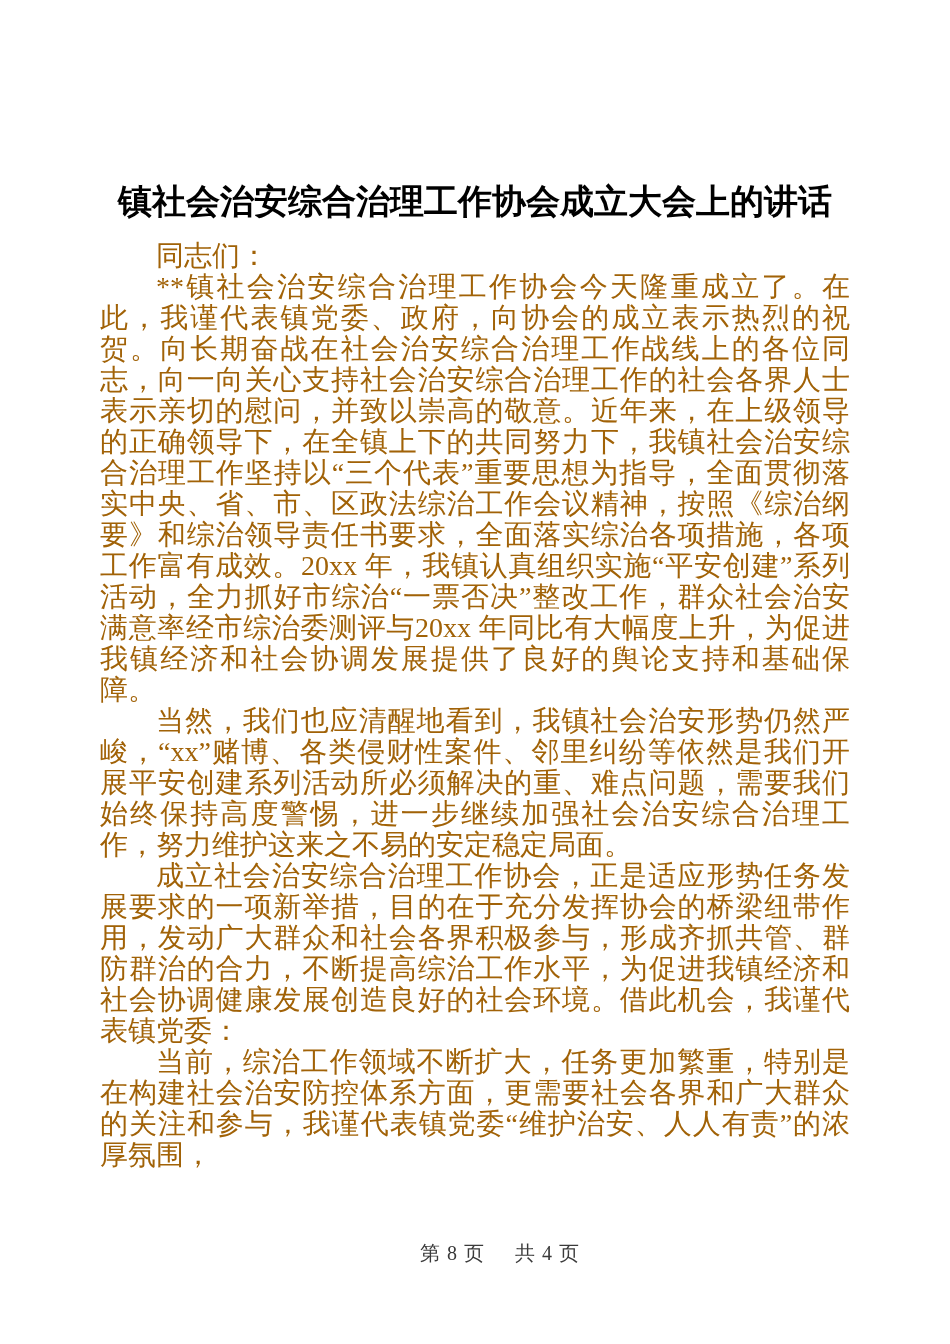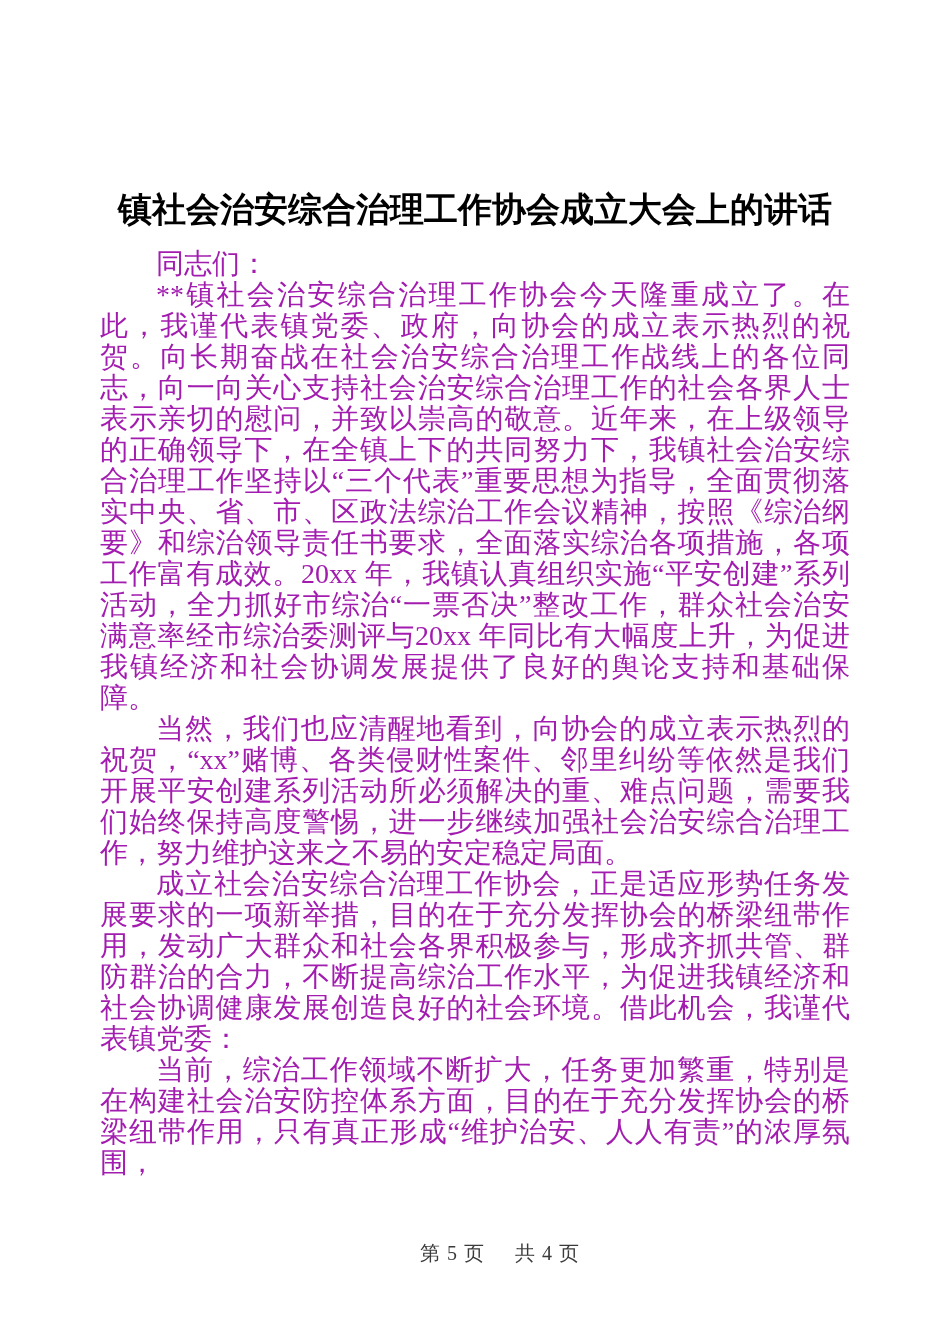--- a/index.html
+++ b/index.html
@@ -10,38 +10,38 @@
   .page {
     position: relative;
     width: 950px;
     height: 1344px;
     background: #ffffff;
     overflow: hidden;
     font-family: "Liberation Serif", "DejaVu Serif", serif;
     color: #000000;
   }
   .doc-title {
-    margin: 8px 100px;
+    margin: 0 100px;
     padding-top: 172px;
     font-size: 34px;
     font-weight: bold;
     line-height: 60px;
     text-align: center;
     letter-spacing: 0px;
     color: #000000;
   }
   .doc-body {
     margin: 8px 100px 0 100px;
     width: 750px;
     font-size: 28px;
     line-height: 31px;
     text-align: justify;
     text-justify: inter-ideograph;
     word-break: break-all;
-    color: #a21caf;
+    color: #a16207;
   }
   .doc-body p {
     margin: 0;
     padding: 0;
     text-indent: 2em;
   }
   .footer {
     position: absolute;
     top: 1240px;
     left: 50px;
@@ -58,23 +58,23 @@
 </head>
 <body>
 
 <div class="page">
 
   <h1 class="doc-title">镇社会治安综合治理工作协会成立大会上的讲话</h1>
 
   <div class="doc-body">
     <p>同志们：</p>
     <p>**镇社会治安综合治理工作协会今天隆重成立了。在此，我谨代表镇党委、政府，向协会的成立表示热烈的祝贺。向长期奋战在社会治安综合治理工作战线上的各位同志，向一向关心支持社会治安综合治理工作的社会各界人士表示亲切的慰问，并致以崇高的敬意。近年来，在上级领导的正确领导下，在全镇上下的共同努力下，我镇社会治安综合治理工作坚持以“三个代表”重要思想为指导，全面贯彻落实中央、省、市、区政法综治工作会议精神，按照《综治纲要》和综治领导责任书要求，全面落实综治各项措施，各项工作富有成效。20xx 年，我镇认真组织实施“平安创建”系列活动，全力抓好市综治“一票否决”整改工作，群众社会治安满意率经市综治委测评与20xx 年同比有大幅度上升，为促进我镇经济和社会协调发展提供了良好的舆论支持和基础保障。</p>
-    <p>当然，我们也应清醒地看到，向协会的成立表示热烈的祝贺，“xx”赌博、各类侵财性案件、邻里纠纷等依然是我们开展平安创建系列活动所必须解决的重、难点问题，需要我们始终保持高度警惕，进一步继续加强社会治安综合治理工作，努力维护这来之不易的安定稳定局面。</p>
+    <p>当然，我们也应清醒地看到，我镇社会治安形势仍然严峻，“xx”赌博、各类侵财性案件、邻里纠纷等依然是我们开展平安创建系列活动所必须解决的重、难点问题，需要我们始终保持高度警惕，进一步继续加强社会治安综合治理工作，努力维护这来之不易的安定稳定局面。</p>
     <p>成立社会治安综合治理工作协会，正是适应形势任务发展要求的一项新举措，目的在于充分发挥协会的桥梁纽带作用，发动广大群众和社会各界积极参与，形成齐抓共管、群防群治的合力，不断提高综治工作水平，为促进我镇经济和社会协调健康发展创造良好的社会环境。借此机会，我谨代表镇党委：</p>
-    <p>当前，综治工作领域不断扩大，任务更加繁重，特别是在构建社会治安防控体系方面，目的在于充分发挥协会的桥梁纽带作用，只有真正形成“维护治安、人人有责”的浓厚氛围，</p>
+    <p>当前，综治工作领域不断扩大，任务更加繁重，特别是在构建社会治安防控体系方面，更需要社会各界和广大群众的关注和参与，我谨代表镇党委“维护治安、人人有责”的浓厚氛围，</p>
   </div>
 
   <div class="footer">
-    <span>第 5 页</span>
+    <span>第 8 页</span>
     <span class="total">共 4 页</span>
   </div>
 
 </div>
 
 </body></html>

